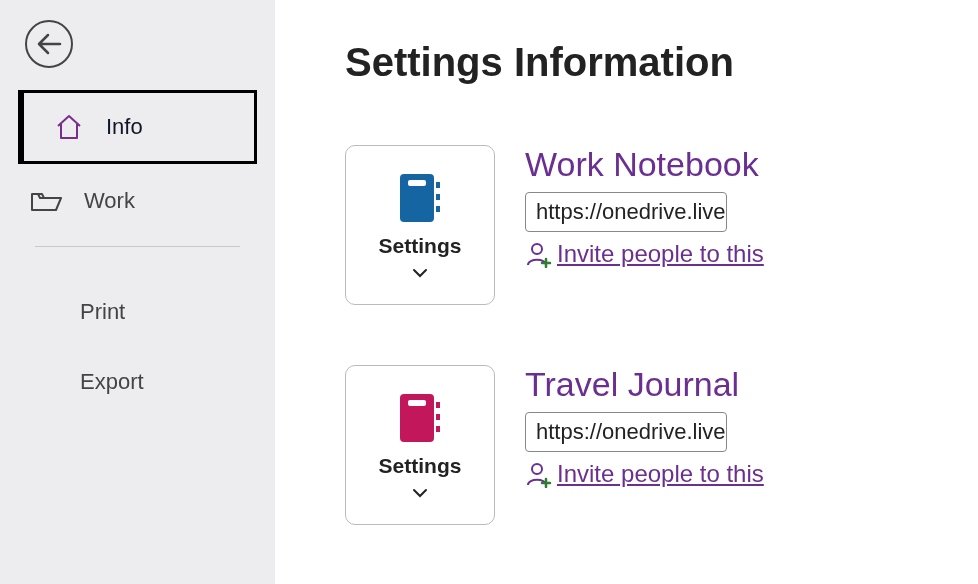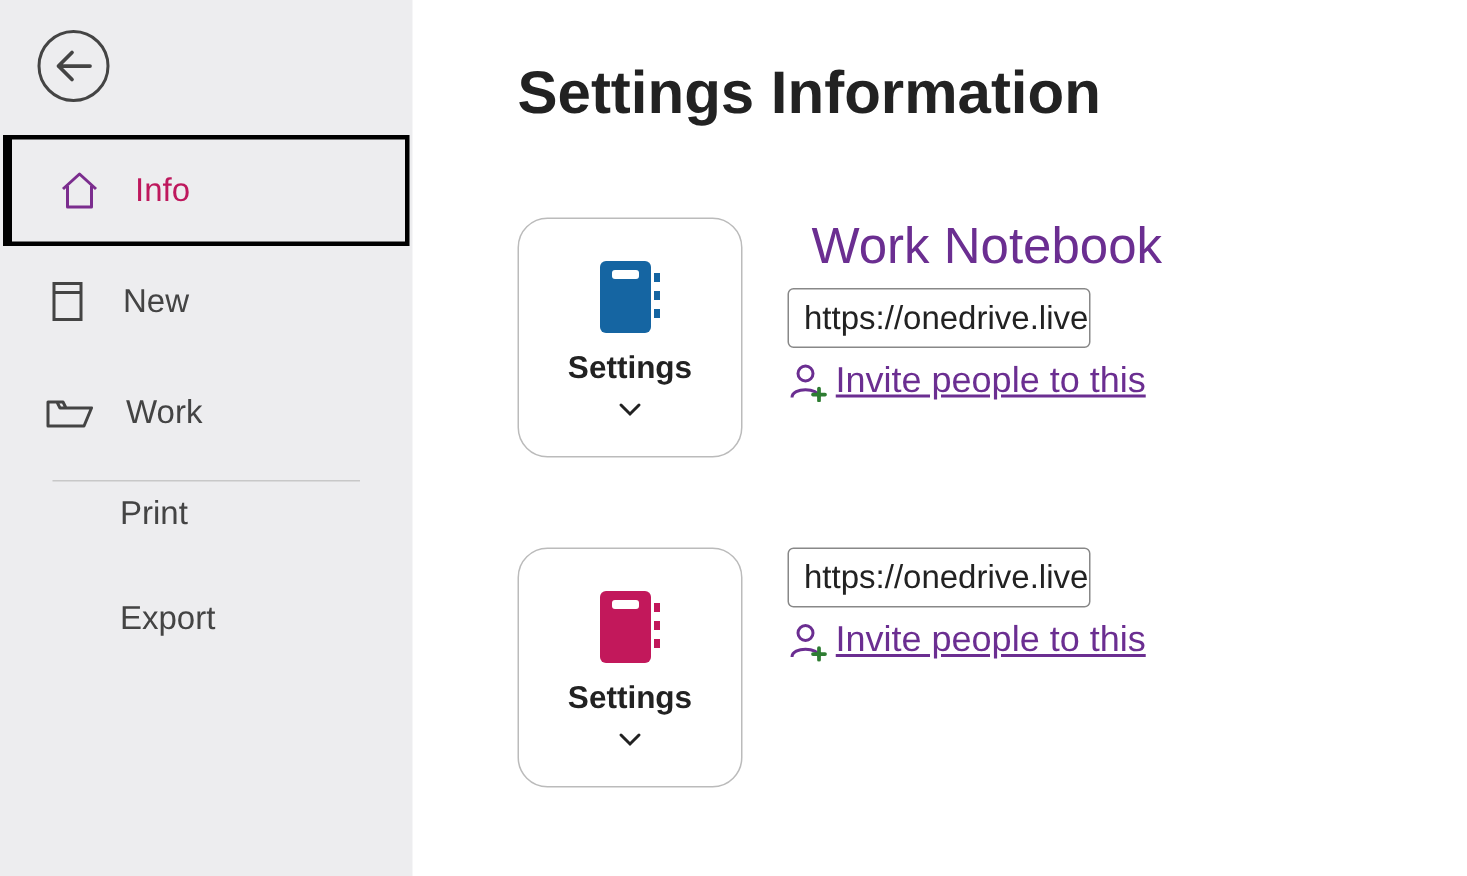--- a/index.html
+++ b/index.html
@@ -38,27 +38,27 @@
       height: 74px;
       padding-left: 30px;
       cursor: pointer;
       gap: 22px;
       color: #444;
       font-size: 22px;
     }
     .nav-item.selected {
       border: 3px solid #000;
       border-left: 6px solid #000;
-      color: #be185d;
+      color: #0f172a;
       background: #ededef;
-      margin: 0 2px;
+      margin: 0 18px;
     }
     .nav-sub-item {
       display: flex;
-      align-items: flex-start;
+      align-items: flex-end;
       height: 70px;
       padding-left: 80px;
       cursor: pointer;
       font-size: 22px;
       color: #444;
     }
     .divider {
       height: 1px;
       background: #c8c8c8;
       margin: 8px 35px 8px 35px;
@@ -85,21 +85,21 @@
     .notebook-row {
       display: flex;
       align-items: flex-start;
       gap: 30px;
       margin-bottom: 60px;
     }
     .settings-tile {
       width: 150px;
       height: 160px;
       border: 1px solid #bbb;
-      border-radius: 20px;
+      border-radius: 10px;
       background: #fff;
       display: flex;
       flex-direction: column;
       align-items: center;
       justify-content: center;
       gap: 10px;
       cursor: pointer;
     }
     .settings-tile-label {
       font-size: 21px;
@@ -115,21 +115,20 @@
       display: flex;
       flex-direction: column;
       gap: 8px;
       min-width: 0;
     }
     .notebook-title {
       font-size: 34px;
       color: #6B2E91;
       white-space: nowrap;
       overflow: hidden;
-      margin-left: 16px;
     }
     .url-box {
       border: 1px solid #888;
       border-radius: 4px;
       padding: 6px 10px;
       font-size: 22px;
       color: #222;
       background: #fff;
       white-space: nowrap;
       overflow: hidden;
@@ -158,27 +157,20 @@
     </svg>
   </div>
 
   <div class="nav-item selected">
     <svg width="30" height="30" viewBox="0 0 30 30">
       <path d="M4 14 L15 4 L26 14 M7 12 V26 H23 V12" stroke="#7B2D8E" stroke-width="2" fill="none" stroke-linejoin="round"></path>
     </svg>
     <span>Info</span>
   </div>
 
-  <div class="nav-item">
-    <svg width="30" height="30" viewBox="0 0 30 30">
-      <rect x="6" y="3" width="18" height="24" stroke="#444" stroke-width="2" fill="none"></rect>
-      <line x1="6" y1="9" x2="24" y2="9" stroke="#444" stroke-width="2"></line>
-    </svg>
-    <span>New</span>
-  </div>
 
   <div class="nav-item">
     <svg width="32" height="26" viewBox="0 0 32 26">
       <path d="M2 6 V22 H26 L31 10 H10 L8 6 H2 Z M2 6 H12 L14 10" stroke="#444" stroke-width="2" fill="none" stroke-linejoin="round"></path>
     </svg>
     <span>Work</span>
   </div>
 
   <div class="divider"></div>
 
@@ -230,20 +222,21 @@
           <rect x="40" y="10" width="4" height="6" fill="#C2185B"></rect>
           <rect x="40" y="22" width="4" height="6" fill="#C2185B"></rect>
           <rect x="40" y="34" width="4" height="6" fill="#C2185B"></rect>
         </svg>
         <div class="settings-tile-label">Settings</div>
         <svg width="16" height="10" viewBox="0 0 16 10" class="chevron-down">
           <path d="M2 2 L8 8 L14 2" stroke="#222" stroke-width="2" fill="none" stroke-linecap="round"></path>
         </svg>
       </div>
       <div class="notebook-info">
+        <div class="notebook-title">Travel Journal</div>
         <div class="url-box">https://onedrive.liver</div>
         <div class="invite-row">
           <svg width="28" height="28" viewBox="0 0 28 28">
             <circle cx="12" cy="9" r="5" stroke="#6B2E91" stroke-width="2" fill="none"></circle>
             <path d="M3 25 C3 18 21 18 21 25" stroke="#6B2E91" stroke-width="2" fill="none"></path>
             <path d="M21 19 L21 27 M17 23 L25 23" stroke="#2E7D32" stroke-width="2.5" stroke-linecap="round"></path>
           </svg>
           <span class="invite-link">Invite people to this</span>
         </div>
       </div>

